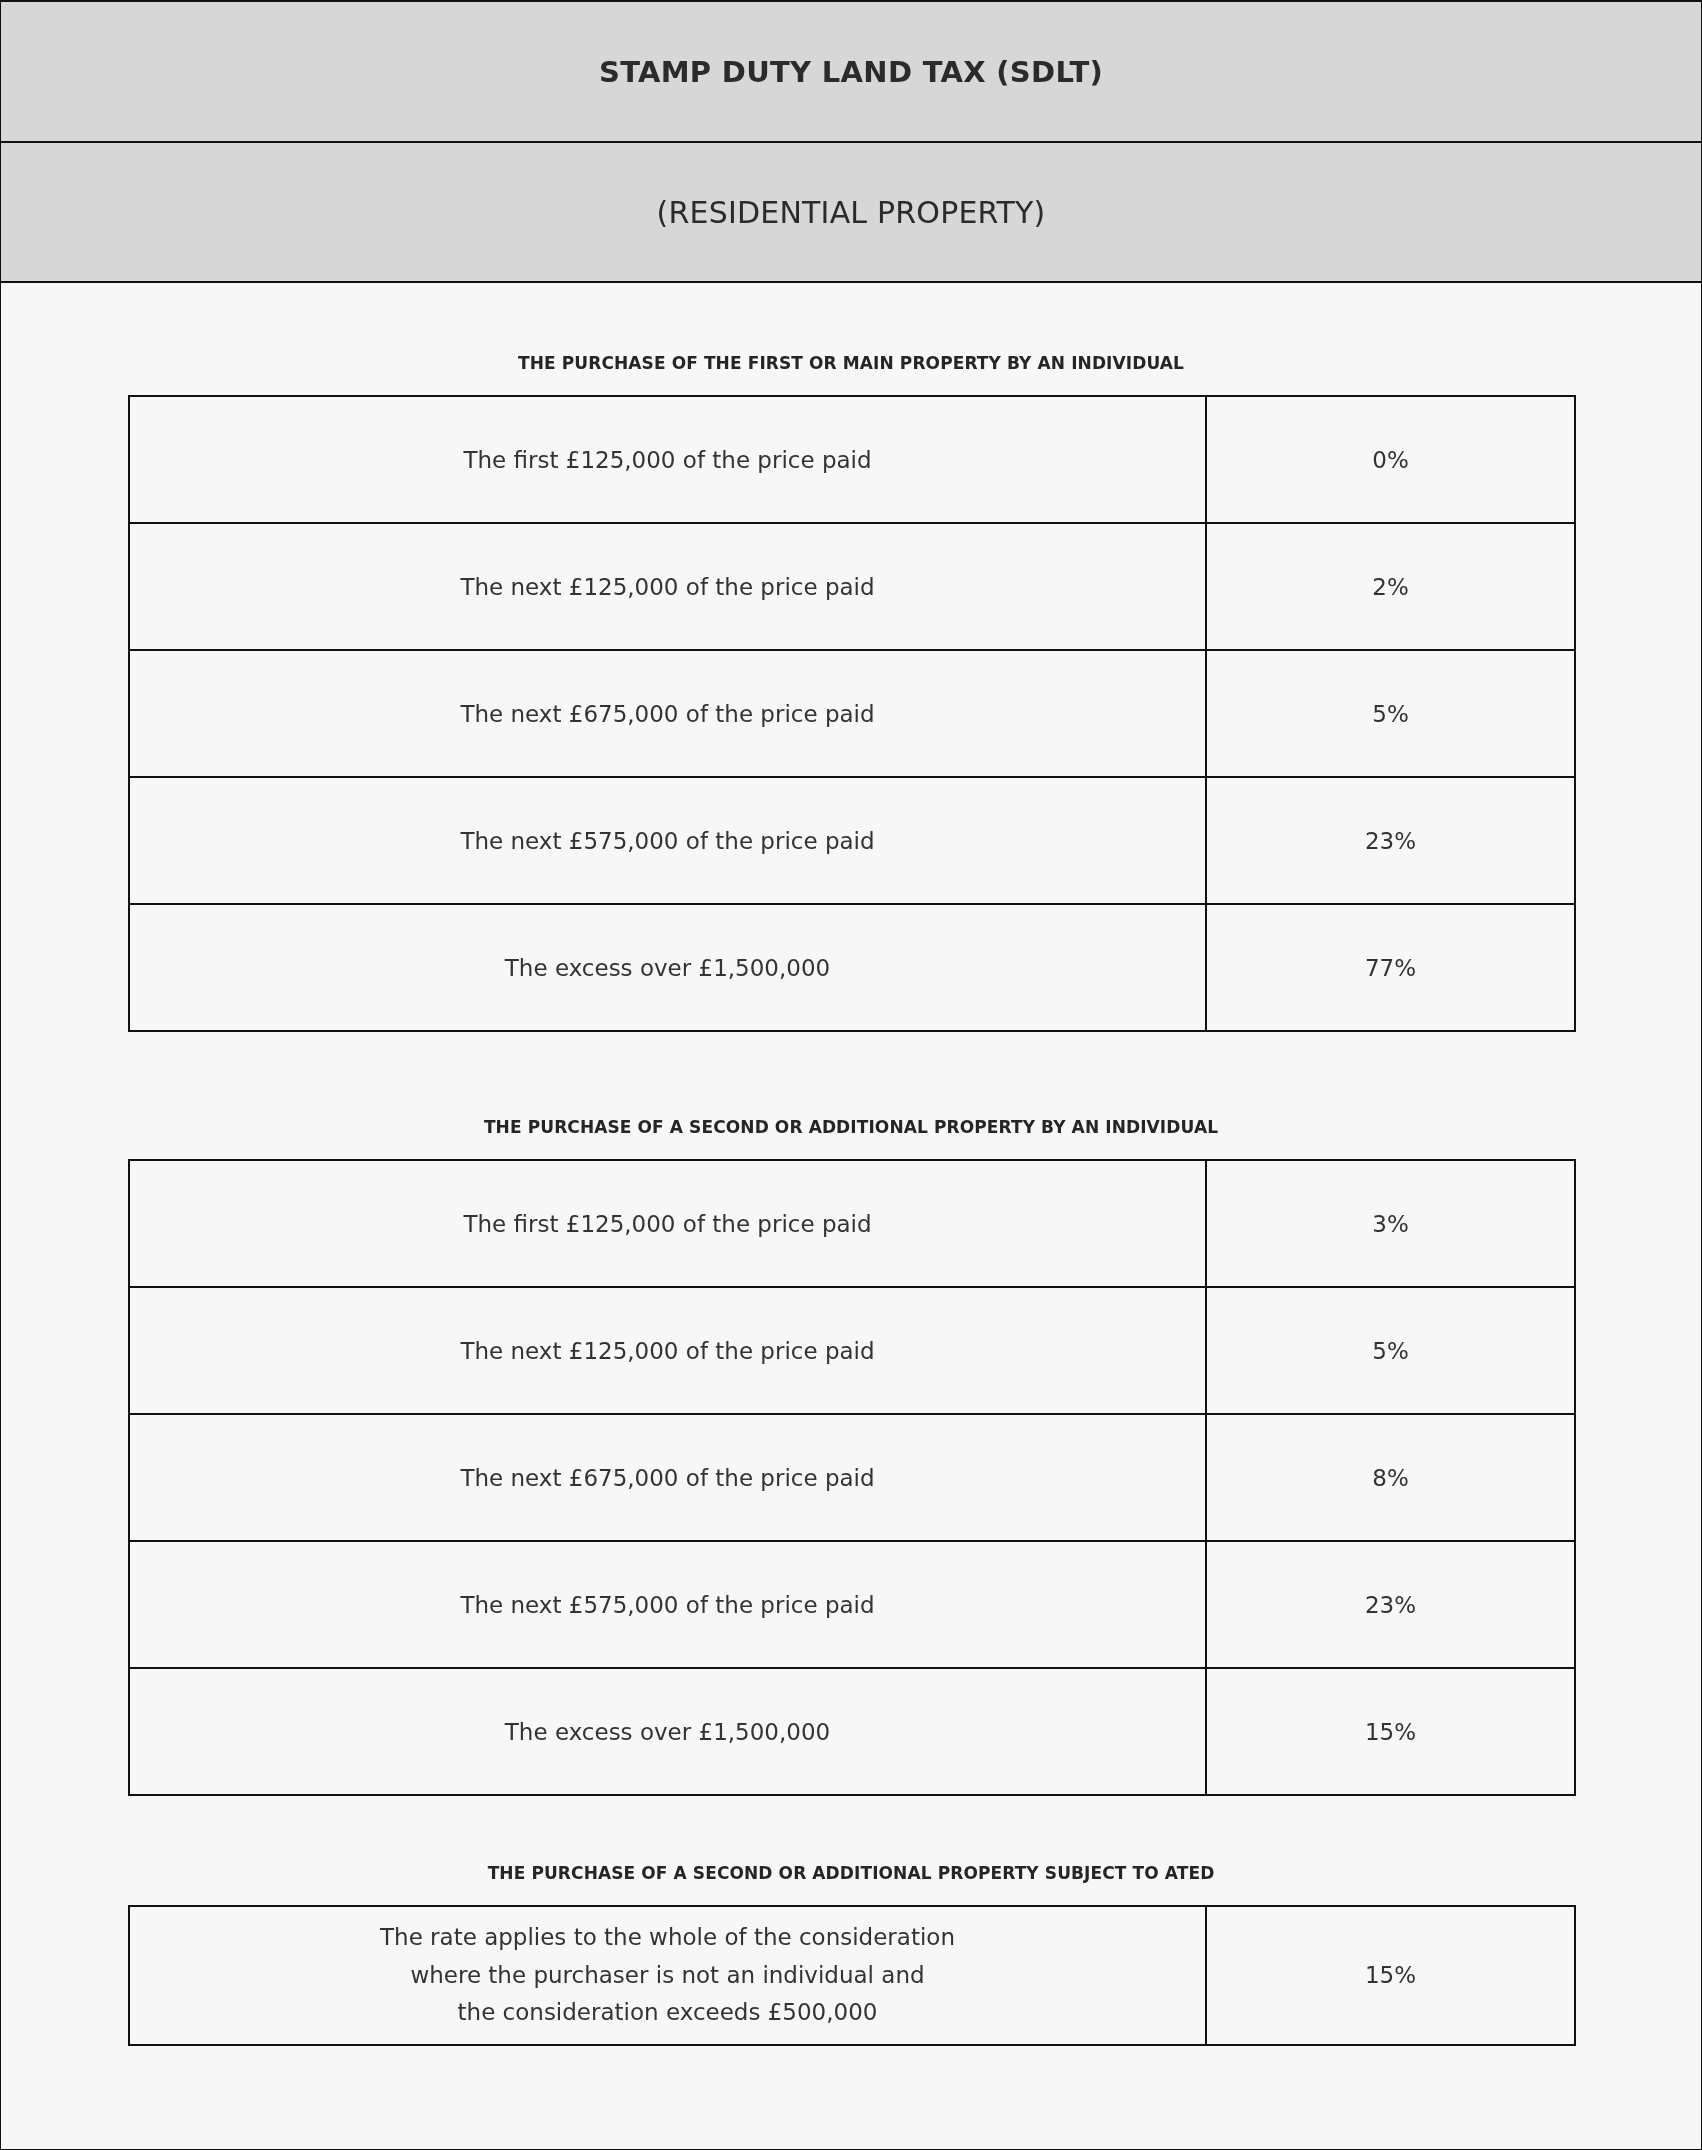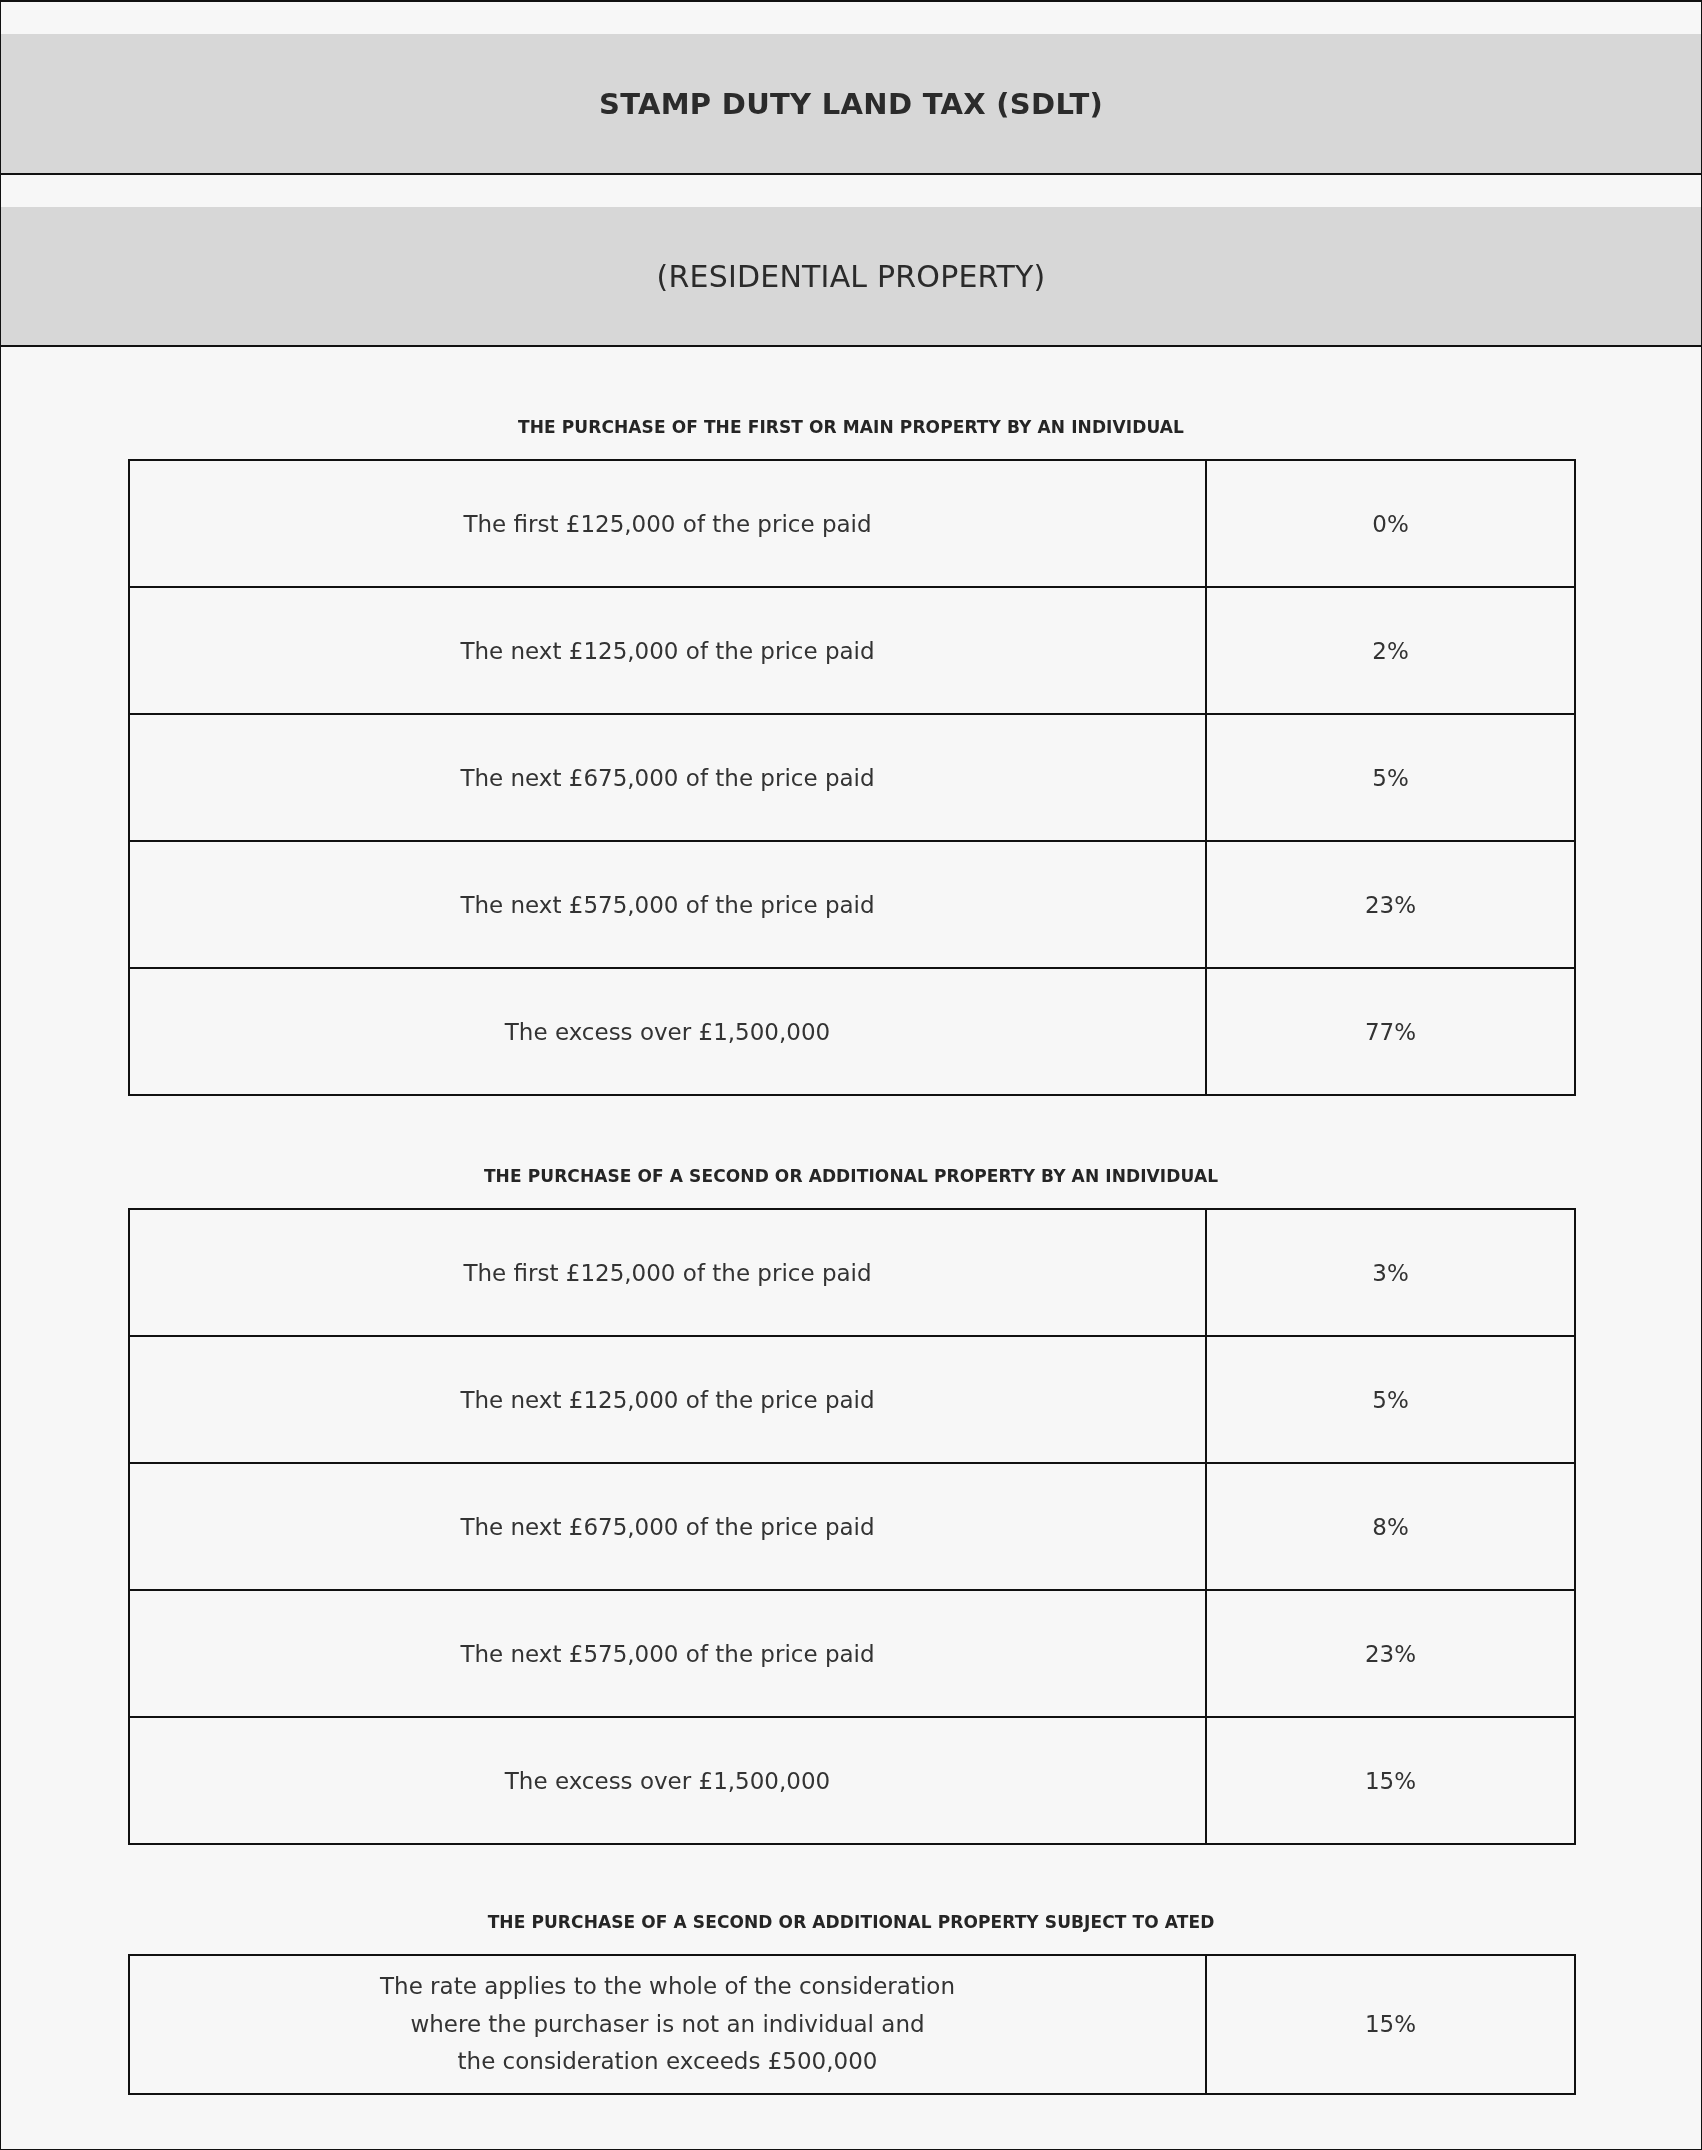--- a/index.html
+++ b/index.html
@@ -24,21 +24,20 @@
 
   
   .band {
     background: #d7d7d7;
     display: flex;
     align-items: center;
     justify-content: center;
     text-align: center;
     color: #2b2b2b;
     border-bottom: 2.8px solid #111;
-    margin-top: 32px;
   }
   .band-title {
     height: 141px;
     font-size: 29px;
     font-weight: bold;
     letter-spacing: 0.3px;
   }
   .band-sub {
     height: 140px;
     font-size: 30px;
@@ -59,21 +58,21 @@
     text-align: center;
     font-size: 17px;
     font-weight: bold;
     color: #252525;
     letter-spacing: 0.1px;
     line-height: 1;
   }
 
   
   .sec-1 .section-heading { padding-top: 72px; padding-bottom: 23px; }
-  .sec-2 .section-heading { padding-top: 72px; padding-bottom: 23px; }
+  .sec-2 .section-heading { padding-top: 72px; padding-bottom: 23px; margin-top: 15px; }
   .sec-3 .section-heading { padding-top: 69px; padding-bottom: 23px; text-align: center; }
 
   
   .rate-table {
     width: 1446px;
     margin: 0 auto 0 127px;
     border-collapse: collapse;
     table-layout: fixed;
   }
   .rate-table td {

